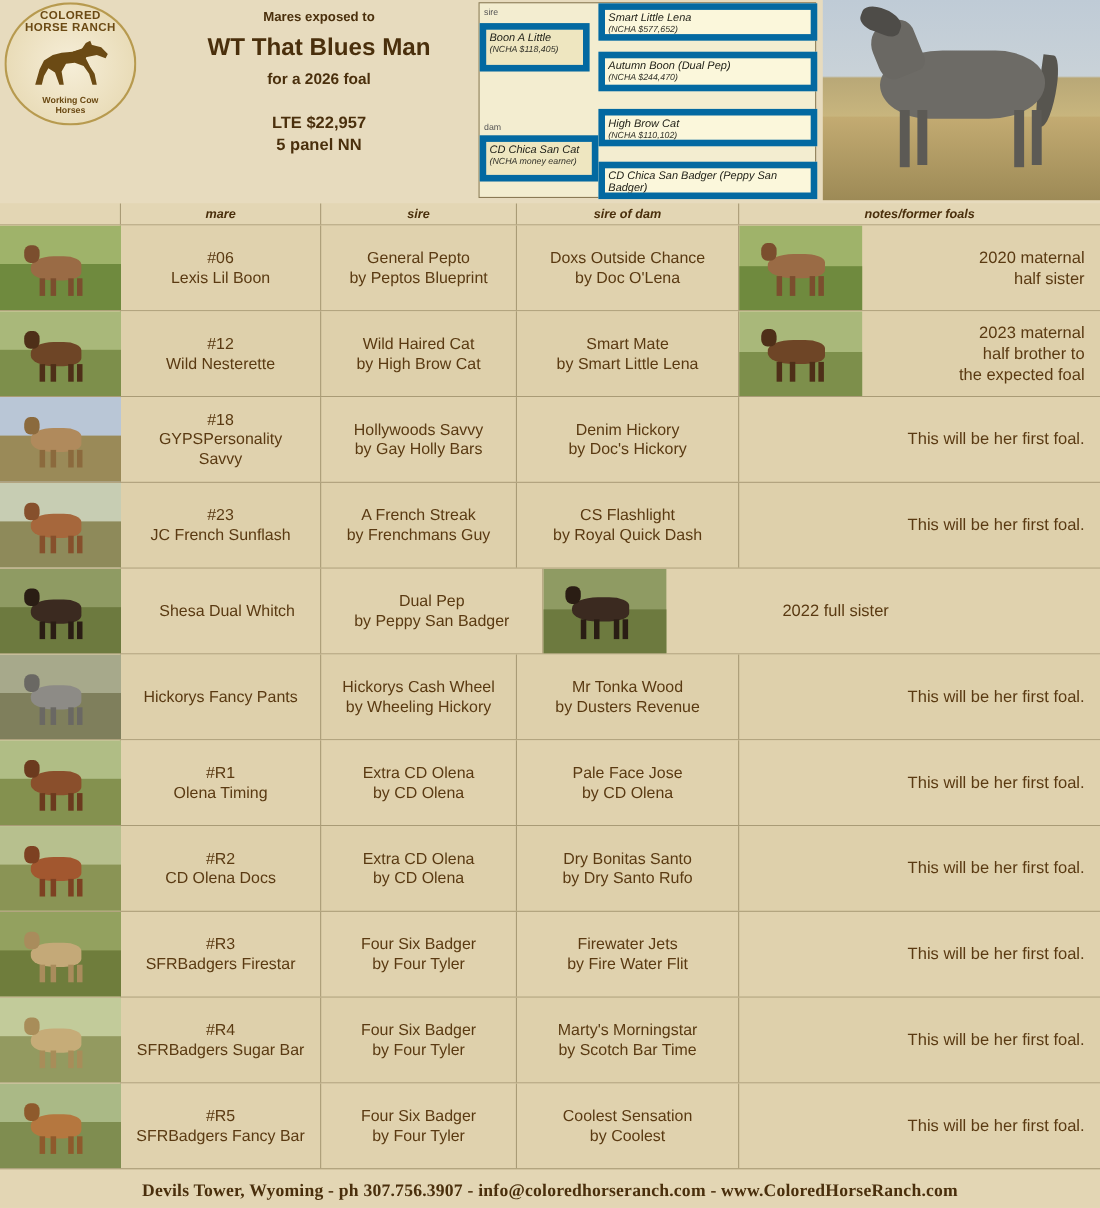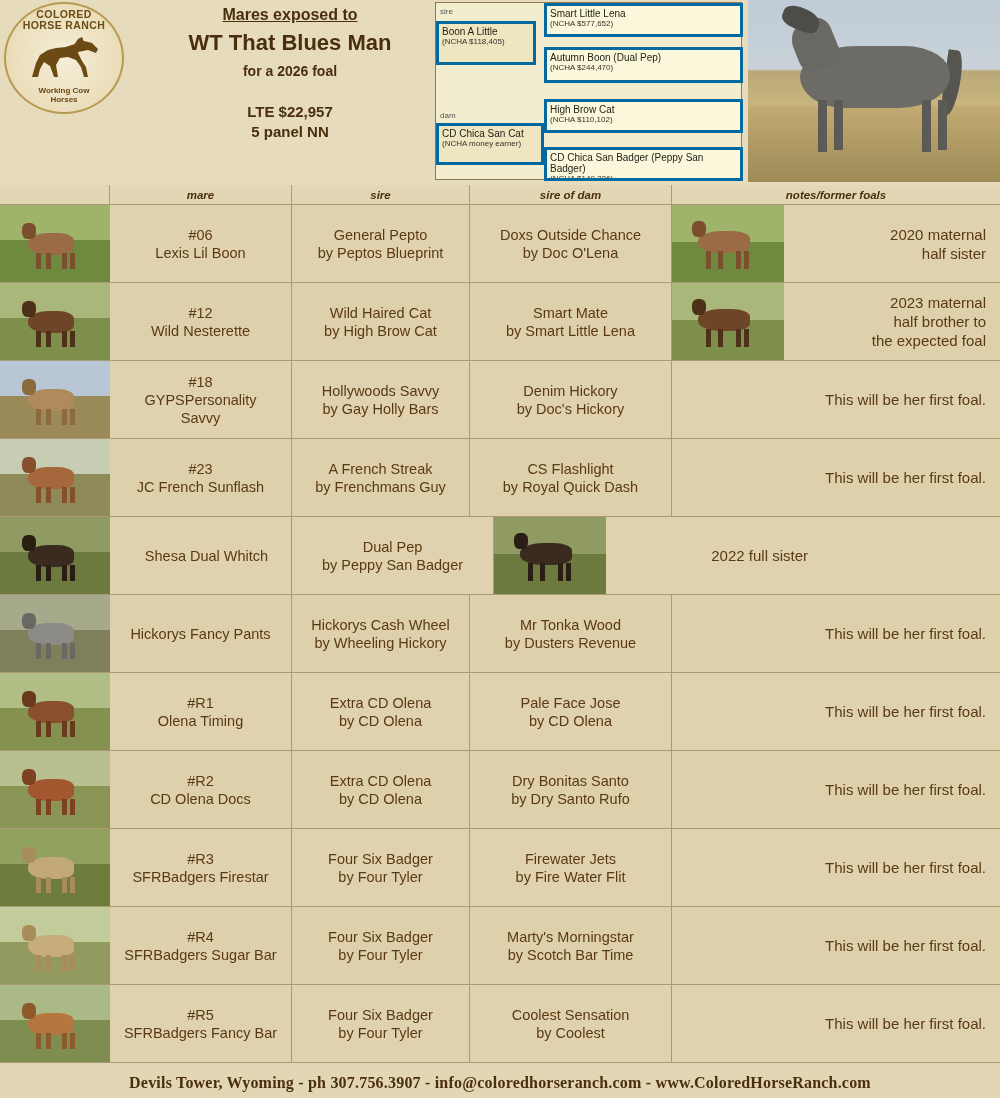--- a/index.html
+++ b/index.html
@@ -26,33 +26,33 @@
   }
   .logo .l1 { font-size:10.5px; font-weight:bold; letter-spacing:.4px; color:#6b4a14; margin-top:7px; line-height:11px;}
   .logo .l2 { font-size:10.5px; font-weight:bold; letter-spacing:.4px; color:#6b4a14; line-height:11px;}
   .logo .horse { margin-top:2px; }
   .logo .l3 { font-size:8px; font-weight:bold; color:#6b4a14; line-height:9px; margin-top:1px;}
   .logo .l4 { font-size:8px; font-weight:bold; color:#6b4a14; line-height:9px;}
 
   .title-block {
     position:absolute; left:150px; top:4px; width:280px; text-align:center; color:#4a2f0c;
   }
-  .title-block .t1 { font-size:16px; font-weight:bold; line-height:22px;text-decoration:underline; }
+  .title-block .t1 { font-size:12px; font-weight:bold; line-height:22px; }
   .title-block .t2 { font-size:22px; font-weight:bold; line-height:30px; margin-top:2px;}
   .title-block .t3 { font-size:14px; font-weight:bold; line-height:22px; margin-top:2px;}
   .title-block .t4 { font-size:15px; font-weight:bold; line-height:20px; margin-top:20px;}
   .title-block .t5 { font-size:15px; font-weight:bold; line-height:20px;}
 
   
   .pedigree {
     position:absolute; left:435px; top:2px; width:307px; height:178px;
     border:1px solid #8b7a55; background:#f3edd0;
     font-size:9.5px; color:#3a3a2a;
   }
-  .ped-cell { position:absolute; border:3px solid #0369a1; overflow:hidden; padding:2px 3px; }
+  .ped-cell { position:absolute; border:6px solid #0369a1; overflow:hidden; padding:2px 3px;font-style:italic; }
   .ped-name { font-size:10px; color:#23231a; line-height:11px;}
   .ped-sub { font-size:8px; color:#33332a; line-height:9px;}
 
   .ped-sire   { left:0;   top:18px;  width:100px; height:44px; background:#eee6c0; }
   .ped-dam    { left:0;   top:120px; width:108px; height:42px; background:#eee6c0; }
   .ped-ss     { left:108px; top:0;   width:199px; height:34px; background:#fbf7db; }
   .ped-sd     { left:108px; top:44px;width:199px; height:36px; background:#fbf7db; }
   .ped-ds     { left:108px; top:96px;width:199px; height:34px; background:#fbf7db; }
   .ped-dd     { left:108px; top:144px;width:199px;height:34px; background:#fbf7db; }
   .ped-tag { position:absolute; font-size:8px; color:#555; }

